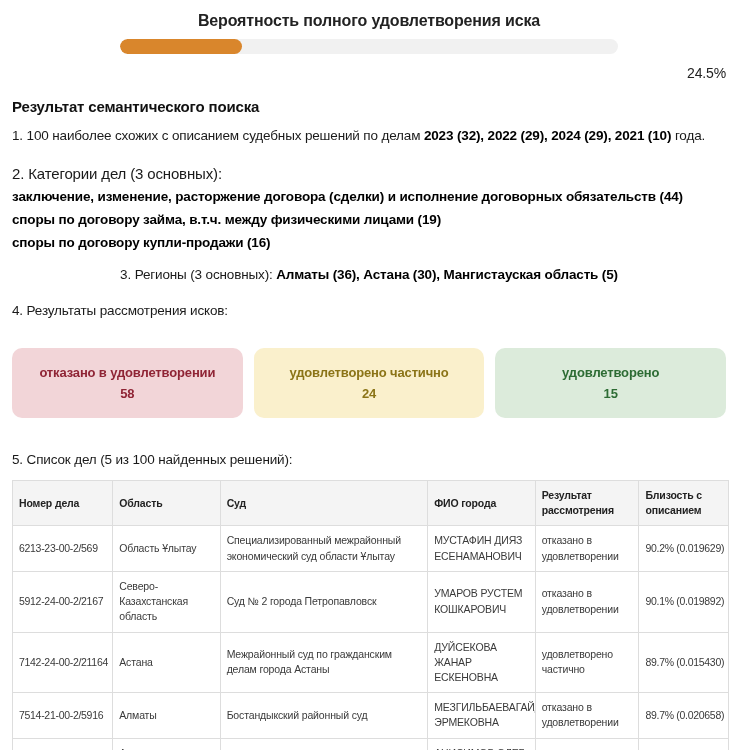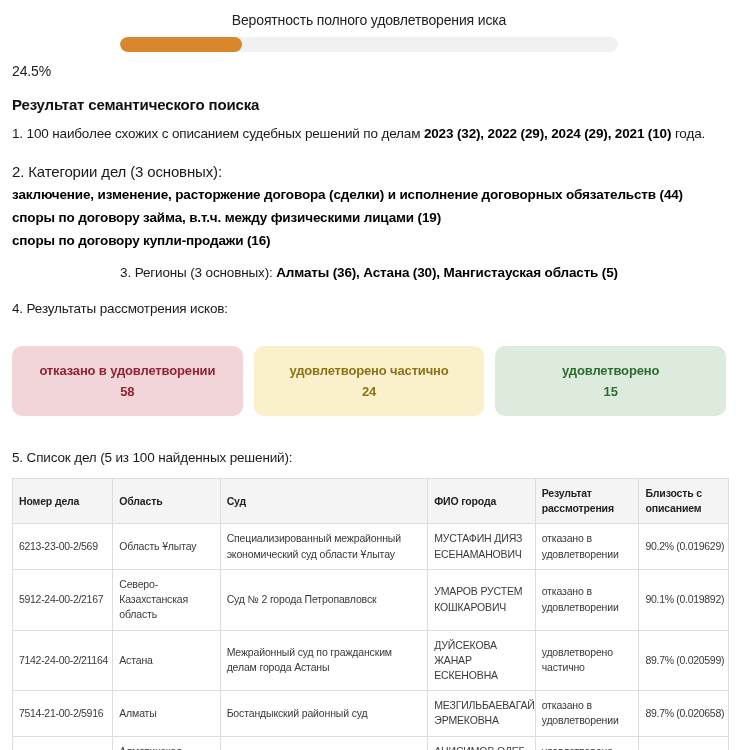--- a/index.html
+++ b/index.html
@@ -5,27 +5,27 @@
   * { margin:0; padding:0; box-sizing:border-box; }
   html,body{
     width:738px; height:750px; background:#ffffff;
     font-family:"Liberation Sans","DejaVu Sans",sans-serif;
     color:#1a1a1a; overflow:hidden;
     letter-spacing:-0.15px;
   }
   .page{ padding:12px 12px 0 12px; }
 
   
-  .title{ text-align:center; font-weight:normal; font-size:14px; color:#222; }
+  .title{ text-align:center; font-weight:bold; font-size:16px; color:#222; }
   .progress-track{
     width:498px; height:15px; margin:9px auto 0 auto;
     background:#f1f1f1; border-radius:8px; overflow:hidden; position:relative;
   }
   .progress-fill{ height:100%; border-radius:8px; width:0; }
-  .progress-label{ text-align:left; font-size:14px; margin-top:11px; color:#222; }
+  .progress-label{ text-align:right; font-size:14px; margin-top:11px; color:#222; }
 
   
   h2.results-heading{ font-size:15px; font-weight:bold; margin-top:17px; color:#111; }
   .para{ font-size:13.5px; margin-top:11px; line-height:20px; }
   .para b{ color:#000; }
   .categories{ margin-top:16px; }
   .categories .cat-label{ font-size:15px; line-height:23px; }
   .categories .cat-item{ font-size:13.5px; font-weight:bold; line-height:23px; color:#000; }
   .regions{ margin-top:11px;text-align:center; }
   .outcomes-label{ margin-top:16px; }
@@ -133,21 +133,21 @@
           <td>УМАРОВ РУСТЕМ КОШКАРОВИЧ</td>
           <td>отказано в удовлетворении</td>
           <td class="col-sim">90.1% (0.019892)</td>
         </tr>
         <tr>
           <td class="col-num">7142-24-00-2/21164</td>
           <td>Астана</td>
           <td>Межрайонный суд по гражданским делам города Астаны</td>
           <td>ДУЙСЕКОВА ЖАНАР ЕСКЕНОВНА</td>
           <td>удовлетворено частично</td>
-          <td class="col-sim">89.7% (0.020599)</td>
+          <td class="col-sim">89.7% (0.015430)</td>
         </tr>
         <tr>
           <td class="col-num">7514-21-00-2/5916</td>
           <td>Алматы</td>
           <td>Бостандыкский районный суд</td>
           <td>МЕЗГИЛЬБАЕВАГАЙДЕ ЭРМЕКОВНА</td>
           <td>отказано в удовлетворении</td>
           <td class="col-sim">89.7% (0.020658)</td>
         </tr>
         <tr>

